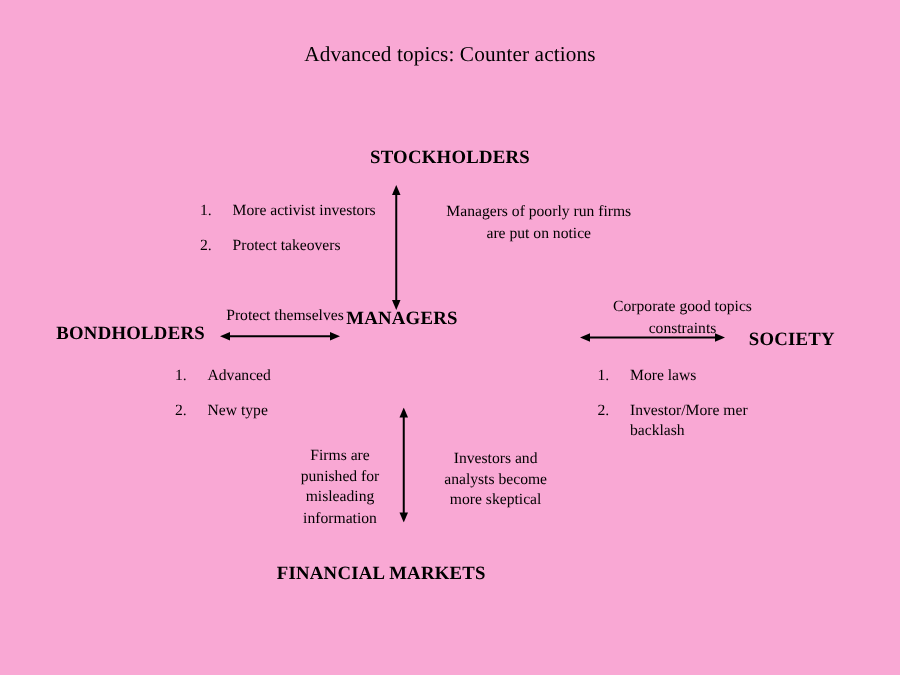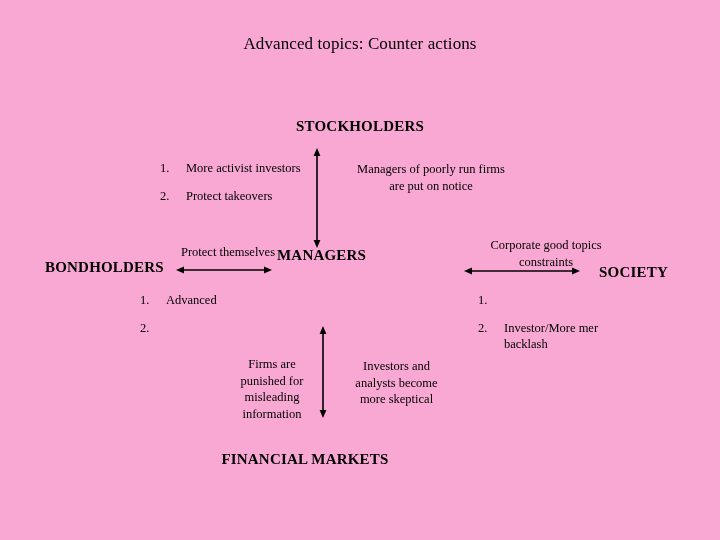--- a/index.html
+++ b/index.html
@@ -146,26 +146,28 @@
 
   <div class="abs node-heading" id="society-label">SOCIETY</div>
 
   <div class="abs numlist" id="list-bondholders">
     <div class="row">
       <span class="num">1.</span>
       <span class="txt">Advanced</span>
     </div>
     <div class="row">
       <span class="num">2.</span>
+      <span class="txt">New type</span>
     </div>
   </div>
 
   <div class="abs numlist" id="list-society">
     <div class="row">
       <span class="num">1.</span>
+      <span class="txt">More laws</span>
     </div>
     <div class="row">
       <span class="num">2.</span>
       <span class="txt">Investor/More mer backlash</span>
     </div>
   </div>
 
   <div class="abs note" id="note-firms-punished">Firms are punished for misleading information</div>
 
   <div class="abs arrow-v" id="arrow-managers-fin">

